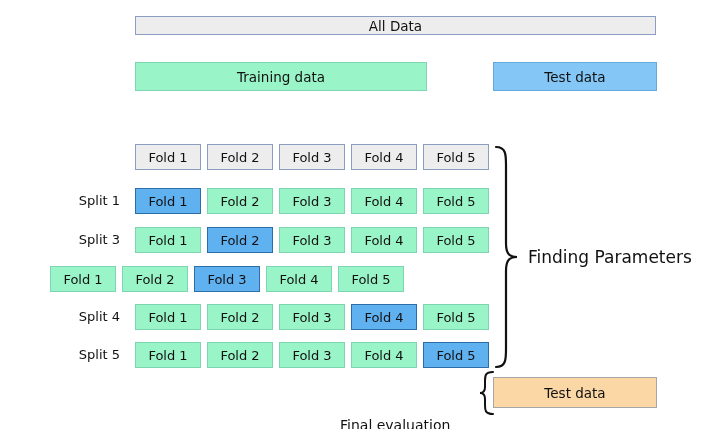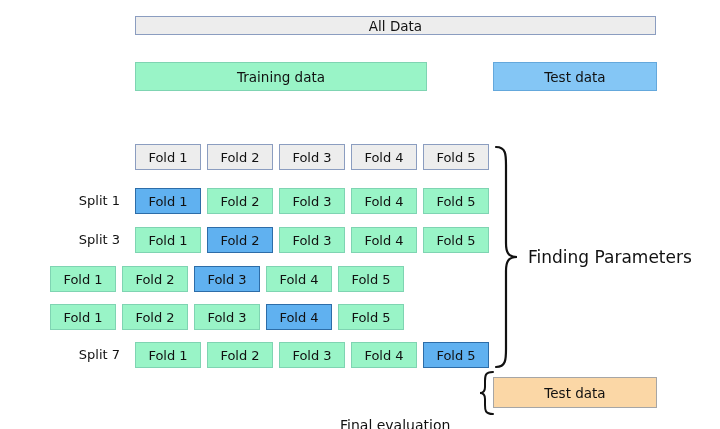--- a/index.html
+++ b/index.html
@@ -127,41 +127,42 @@
       <div class="cell green">
           <span>Fold 4</span>
         </div>
       <div class="cell green">
           <span>Fold 5</span>
         </div>
     </div>
   </div>
 
   <div class="split-row row-3">
+    <div class="split-label">Split 4</div>
     <div class="fold-grid">
       <div class="cell green">
           <span>Fold 1</span>
         </div>
       <div class="cell green">
           <span>Fold 2</span>
         </div>
       <div class="cell green">
           <span>Fold 3</span>
         </div>
       <div class="cell blue">
           <span>Fold 4</span>
         </div>
       <div class="cell green">
           <span>Fold 5</span>
         </div>
     </div>
   </div>
 
   <div class="split-row row-4">
-    <div class="split-label">Split 7</div>
+    <div class="split-label">Split 5</div>
     <div class="fold-grid">
       <div class="cell green">
           <span>Fold 1</span>
         </div>
       <div class="cell green">
           <span>Fold 2</span>
         </div>
       <div class="cell green">
           <span>Fold 3</span>
         </div>

